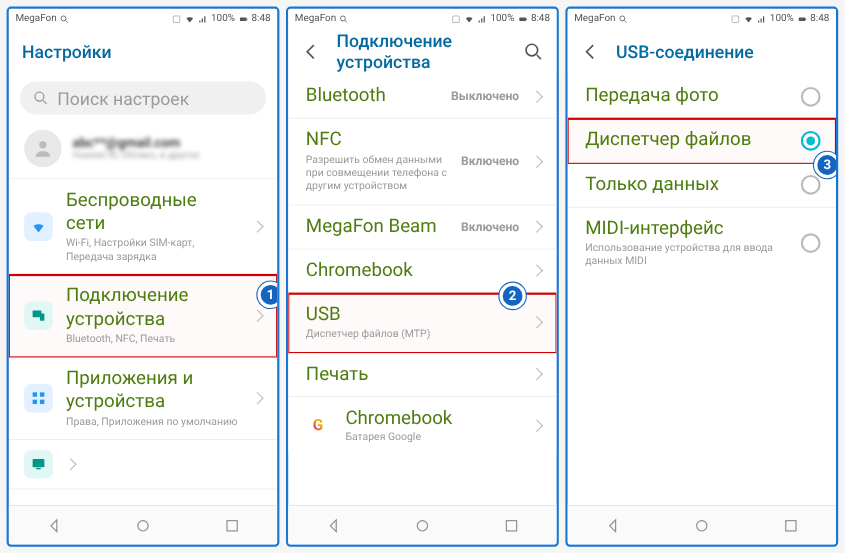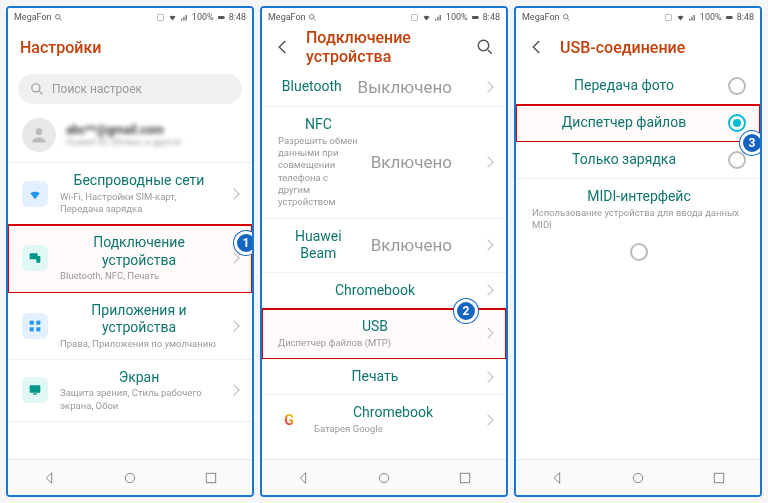--- a/index.html
+++ b/index.html
@@ -5,40 +5,40 @@
   *{box-sizing:border-box;margin:0;padding:0;font-family:-apple-system,Roboto,Arial,sans-serif;}
   body{background:#f5f5f5;padding:6px;}
   .stage{width:756px;height:491px;display:flex;gap:6px;position:relative;}
   .phone{flex:1;background:#fff;border:2px solid #1976d2;border-radius:4px;display:flex;flex-direction:column;overflow:hidden;position:relative;}
   
   .status{height:18px;background:#fff;display:flex;align-items:center;justify-content:space-between;padding:0 6px;font-size:9px;color:#555;}
   .status .left{display:flex;align-items:center;gap:2px;}
   .status .right{display:flex;align-items:center;gap:3px;}
   .status svg{width:9px;height:9px;}
   
-  .hdr{height:42px;background:#fff;display:flex;align-items:center;padding:0 12px;gap:14px;color:#c2410c;}
+  .hdr{height:42px;background:#fff;display:flex;align-items:center;padding:0 12px;gap:14px;color:#0369a1;}
   .title{font-size:16px;font-weight:500;flex:1;}
   .hdr .ico{width:18px;height:18px;flex:0 0 auto;color:#555;}
   
-  .search{margin:6px 10px;height:30px;border-radius:15px;background:#f0f0f0;display:flex;align-items:center;padding:0 12px;color:#9a9a9a;font-size:12px;gap:8px;}
+  .search{margin:6px 10px;height:30px;border-radius:15px;background:#f0f0f0;display:flex;align-items:center;padding:0 12px;color:#9a9a9a;font-size:16px;gap:8px;}
   
   .acct{display:flex;align-items:center;padding:8px 14px 10px;border-bottom:1px solid #eee;gap:10px;}
   .avatar{width:34px;height:34px;border-radius:50%;background:#e8e8e8;display:flex;align-items:center;justify-content:center;}
   .acct-txt{flex:1;filter:blur(2px);}
   .acct-txt .l1{font-size:12px;color:#333;font-weight:600;}
   .acct-txt .l2{font-size:9px;color:#999;}
   
   .list{flex:1;overflow:hidden;}
   .row{display:flex;align-items:center;padding:9px 14px;border-bottom:1px solid #eee;gap:12px;position:relative;background:#fff;}
   .row.noicon{padding-left:16px;}
   .row .icon{width:26px;height:26px;border-radius:6px;display:flex;align-items:center;justify-content:center;flex:0 0 auto;}
   .row .txt{flex:1;min-width:0;}
-  .row .t1{font-size:14px;color:#0f766e;line-height:1.25;text-align:center;}
+  .row .t1{font-size:17px;color:#4d7c0f;line-height:1.25;}
   .row .t2{font-size:9.5px;color:#9a9a9a;line-height:1.3;margin-top:1px;}
-  .row .meta{font-size:17px;color:#9a9a9a;margin-right:20px;}
+  .row .meta{font-size:11px;color:#9a9a9a;margin-right:0;font-weight:bold;}
   .row .chev{width:8px;height:8px;border-top:1.5px solid #bbb;border-right:1.5px solid #bbb;transform:rotate(45deg);flex:0 0 auto;}
   .row .radio{width:18px;height:18px;border:2px solid #bbb;border-radius:50%;flex:0 0 auto;}
   .row .radio.on{border-color:#00bcd4;position:relative;}
   .row .radio.on::after{content:"";position:absolute;inset:3px;background:#00bcd4;border-radius:50%;}
   .row.hl{outline:2px solid #d40000;outline-offset:-1px;background:#fffafa;}
   
   .nav{height:36px;border-top:1px solid #e6e6e6;background:#fafafa;display:flex;align-items:center;justify-content:space-around;}
   .nav .nbtn{width:16px;height:16px;}
   
   .badge{position:absolute;width:24px;height:24px;border-radius:50%;background:#1565c0;border:3px solid #fff;box-shadow:0 0 0 1px #1565c0;color:#fff;font-size:12px;font-weight:700;display:flex;align-items:center;justify-content:center;z-index:5;}
@@ -146,24 +146,20 @@
           </div>
         <span class="chev"></span>
       </div>
       <div class="row">
         <div class="icon ic-teal">
             <svg width="16" height="16" viewBox="0 0 24 24" fill="currentColor">
               <rect x="4" y="5" width="16" height="11" rx="1"></rect>
               <rect x="9" y="17" width="6" height="2"></rect>
             </svg>
           </div>
-        <div class="txt">
-            <div class="t1">Экран</div>
-            <div class="t2">Защита зрения, Стиль рабочего экрана, Обои</div>
-          </div>
         <span class="chev"></span>
       </div>
 
     </div>
     <div class="nav">
       <svg class="nbtn" viewBox="0 0 24 24" fill="none" stroke="#888" stroke-width="1.5">
           <path d="M16 4L8 12l8 8z"></path>
         </svg>
       <svg class="nbtn" viewBox="0 0 24 24" fill="none" stroke="#888" stroke-width="1.5">
           <circle cx="12" cy="12" r="7"></circle>
@@ -222,21 +218,21 @@
       <div class="row noicon">
         <div class="txt">
             <div class="t1">NFC</div>
             <div class="t2">Разрешить обмен данными при совмещении телефона с другим устройством</div>
           </div>
         <span class="meta">Включено</span>
         <span class="chev"></span>
       </div>
       <div class="row noicon">
         <div class="txt">
-            <div class="t1">Huawei Beam</div>
+            <div class="t1">MegaFon Beam</div>
           </div>
         <span class="meta">Включено</span>
         <span class="chev"></span>
       </div>
       <div class="row noicon">
         <div class="txt">
             <div class="t1">Chromebook</div>
           </div>
         <span class="chev"></span>
       </div>
@@ -320,25 +316,25 @@
       </div>
       <div class="row noicon hl">
         <div class="txt">
             <div class="t1">Диспетчер файлов</div>
           </div>
         <span class="radio on"></span>
         <div class="badge" style="right:-4px;bottom:-14px;">3</div>
       </div>
       <div class="row noicon">
         <div class="txt">
-            <div class="t1">Только зарядка</div>
+            <div class="t1">Только данных</div>
           </div>
         <span class="radio"></span>
       </div>
-      <div class="row noicon" style="border-bottom:none;flex-direction:column;">
+      <div class="row noicon" style="border-bottom:none;">
         <div class="txt">
             <div class="t1">MIDI-интерфейс</div>
             <div class="t2">Использование устройства для ввода данных MIDI</div>
           </div>
         <span class="radio"></span>
       </div>
     </div>
     <div class="nav">
       <svg class="nbtn" viewBox="0 0 24 24" fill="none" stroke="#888" stroke-width="1.5">
           <path d="M16 4L8 12l8 8z"></path>

